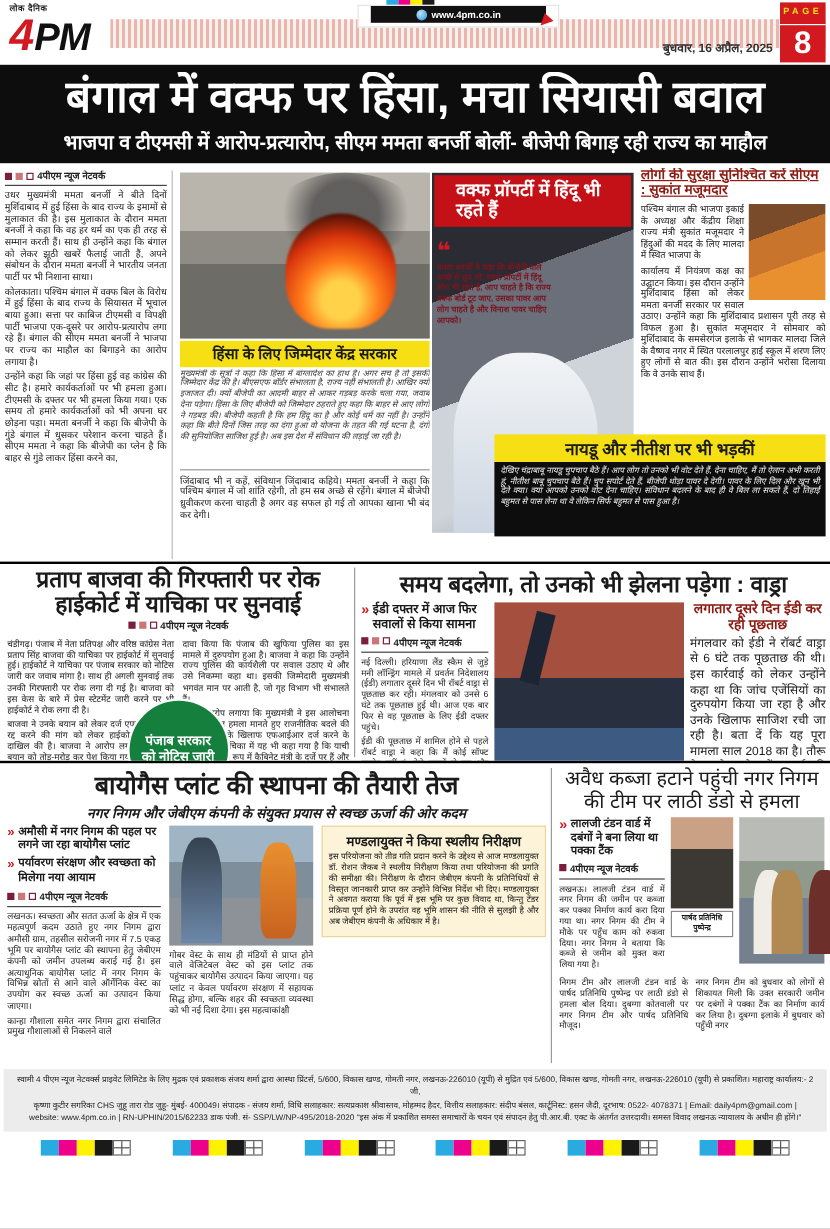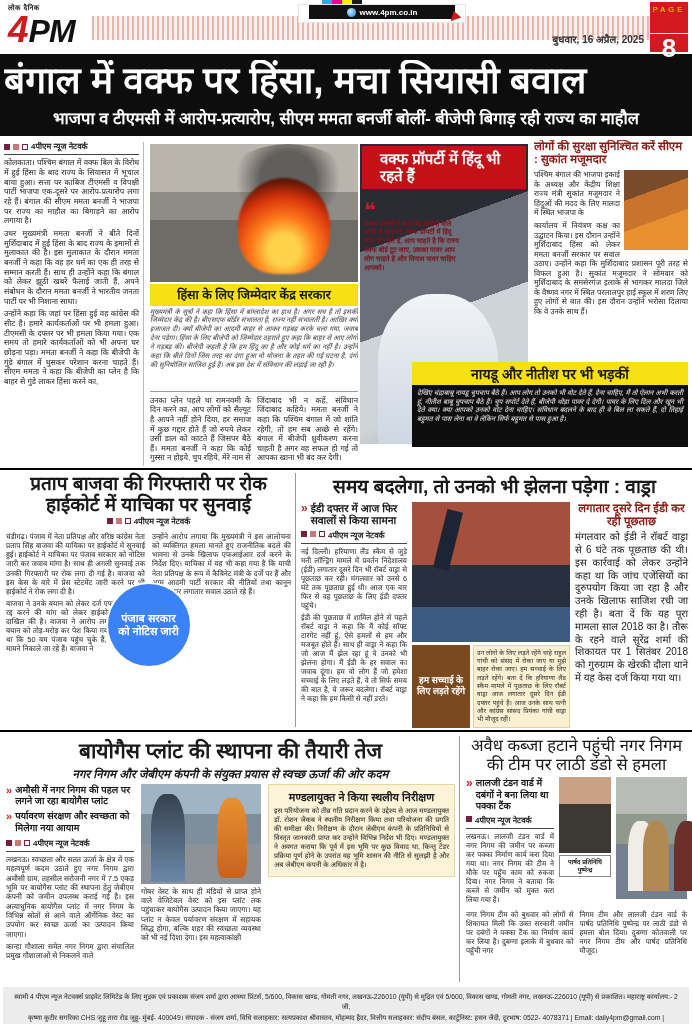--- a/index.html
+++ b/index.html
@@ -20,26 +20,26 @@
   .logo .b4{color:#d21920;font-size:37px;font-weight:bold;font-style:italic;}
   .logo .bpm{color:#111;font-size:32px;font-weight:bold;font-style:italic;letter-spacing:-1px;}
   .centerbox{position:absolute;left:298px;top:4px;width:168px;background:#fff;border:1px solid #e5e5e5;text-align:center;}
   .centerbox .sec{color:#d21920;font-weight:bold;font-size:16px;padding:2px 0 3px;}
   .wwwbar{position:relative;background:#111;color:#fff;font-size:8px;font-weight:bold;
      display:flex;align-items:center;justify-content:center;gap:4px;height:14px;margin:0 10px 3px;}
   .globe{width:9px;height:9px;border-radius:50%;background:radial-gradient(circle at 35% 35%,#bfe3ff,#1e90d6);display:inline-block;}
   .cursor{position:absolute;right:-6px;bottom:-4px;width:0;height:0;border-left:9px solid #d21920;border-top:4px solid transparent;border-bottom:7px solid transparent;transform:rotate(18deg);}
   .dateline{position:absolute;right:48px;top:32px;font-size:10px;font-weight:bold;color:#333;}
   .pagebox{position:absolute;right:4px;top:2px;width:38px;height:50px;background:#d21920;text-align:center;}
-  .pagebox .pl{color:#f6e013;font-size:7.5px;font-weight:normal;letter-spacing:3px;padding:3px 0 19px;border-bottom:1px solid #fff;}
+  .pagebox .pl{color:#f6e013;font-size:7.5px;font-weight:bold;letter-spacing:3px;padding:3px 0 6px;border-bottom:1px solid #fff;}
   .pagebox .pn{color:#fff;font-size:26px;font-weight:bold;line-height:1.1;}
 
   
   .banner{background:#0d0d0d;color:#fff;text-align:center;padding:6px 4px 7px;}
-  .banner .h1wrap{display:flex;justify-content:flex-start;overflow:hidden;}
+  .banner .h1wrap{display:flex;justify-content:center;overflow:hidden;}
   .banner h1{margin:0;font-size:37px;font-weight:bold;white-space:nowrap;line-height:1.15;}
   .banner .sub{margin-top:3px;font-size:16.5px;font-weight:bold;white-space:nowrap;overflow:hidden;}
 
   
   .byline{display:flex;align-items:center;gap:3px;font-size:8px;font-weight:bold;color:#222;
      border-bottom:1px solid #444;padding-bottom:3px;margin-bottom:3px;}
   .byline .sq{width:6px;height:6px;display:inline-block;}
   .sq1{background:#7b1e3c;} .sq2{background:#c77;} .sq3{border:1px solid #7b1e3c;}
   .byline.center{justify-content:center;border-bottom:none;}
 
@@ -65,34 +65,34 @@
   .quotebox{position:absolute;left:362px;top:8px;width:164px;background:#c41117;color:#fff;
      font-weight:bold;font-size:15px;line-height:1.15;padding:4px 18px 5px;}
   .quotetxt{position:absolute;left:364px;top:62px;width:96px;height:150px;overflow:hidden;
      color:#7b1520;font-weight:bold;font-size:6.8px;line-height:1.3;}
   .quotemark{color:#d21920;font-size:20px;line-height:1;display:block;}
   .naidubar{position:absolute;left:412px;top:224px;width:276px;height:23px;background:#f6e013;
      display:flex;align-items:center;justify-content:center;font-weight:bold;font-size:14px;}
   .naidutxt{position:absolute;left:412px;top:247px;width:276px;height:62px;background:#0d0d0d;color:#eee;
      font-size:6.9px;line-height:1.3;padding:4px 5px;overflow:hidden;font-style:italic;}
   .sukanta{position:absolute;left:534px;top:2px;width:154px;height:220px;overflow:hidden;}
-  .sukanta h3{margin:0 0 3px;color:#8c1c13;font-size:11.5px;line-height:1.2;font-weight:bold;}
+  .sukanta h3{margin:0 0 3px;color:#8c1c13;font-size:11.5px;line-height:1.2;font-weight:bold;text-decoration:underline;}
   .sukphoto{float:right;width:64px;height:80px;margin:0 0 3px 4px;
      background:linear-gradient(160deg,#7a4b2a 0 30%,#c8742c 30% 60%,#e8902f 60% 100%);}
   .sukanta p{font-size:7.6px;line-height:1.26;}
 
   
-  .mid{display:flex;height:262px;overflow:hidden;padding:3px 2px;border-bottom:2px solid #000;}
+  .mid{display:flex;height:166px;overflow:hidden;padding:3px 2px;border-bottom:2px solid #000;}
   .mid h2{margin:0;text-align:center;font-weight:bold;}
   .bajwa{width:294px;padding:0 4px;border-right:1px solid #999;}
   .bajwa h2{font-size:19px;line-height:1.12;}
   .bajwa .cols{position:relative;display:flex;gap:7px;margin-top:2px;height:156px;overflow:hidden;}
   .bajwa .cols .c{flex:1;font-size:7.3px;line-height:1.25;}
   .circle{position:absolute;left:50%;top:52px;transform:translateX(-50%);width:82px;height:82px;border-radius:50%;
-     background:#3b82f6;color:#fff;font-weight:bold;font-size:11px;line-height:1.2;
+     background:#15803d;color:#fff;font-weight:bold;font-size:11px;line-height:1.2;
      display:flex;align-items:center;justify-content:center;text-align:center;padding:8px;box-shadow:0 0 0 2px #fff;}
   .vadra{flex:1;padding:0 2px 0 5px;}
   .vadra h2{font-size:19px;white-space:nowrap;overflow:hidden;}
   .vrow{display:flex;gap:5px;margin-top:3px;}
   .vcol1{width:106px;}
   .kicker{display:flex;gap:3px;font-weight:bold;font-size:10.5px;line-height:1.2;margin-bottom:2px;}
   .kicker .ar{color:#d21920;font-size:12px;line-height:1;}
   .vcol1 p{font-size:7.2px;line-height:1.25;}
   .vphoto{width:158px;}
   .vimg{height:140px;background:linear-gradient(180deg,#a5503e 0 45%,#28303f 45% 75%,#3d5a82 75% 100%);position:relative;}
@@ -191,33 +191,32 @@
   </section>
 
   <section class="lead">
     <div class="lcol1 j">
       <div class="byline">
         <span class="sq sq1"></span>
         <span class="sq sq2"></span>
         <span class="sq sq3"></span>
         <span>4पीएम न्यूज नेटवर्क</span>
       </div>
+      <p>उधर मुख्यमंत्री ममता बनर्जी ने बीते दिनों मुर्शिदाबाद में हुई हिंसा के बाद राज्य के इमामों से मुलाकात की है। इस मुलाकात के दौरान ममता बनर्जी ने कहा कि वह हर धर्म का एक ही तरह से सम्मान करती हैं। साथ ही उन्होंने कहा कि बंगाल को लेकर झूठी खबरें फैलाई जाती हैं, अपने संबोधन के दौरान ममता बनर्जी ने भारतीय जनता पार्टी पर भी निशाना साधा।</p>
       <p>कोलकाता। पश्चिम बंगाल में वक्फ बिल के विरोध में हुई हिंसा के बाद राज्य के सियासत में भूचाल बाया हुआ। सत्ता पर काबिज टीएमसी व विपक्षी पार्टी भाजपा एक-दूसरे पर आरोप-प्रत्यारोप लगा रहे हैं। बंगाल की सीएम ममता बनर्जी ने भाजपा पर राज्य का माहौल का बिगाड़ने का आरोप लगाया है।</p>
-      <p>उधर मुख्यमंत्री ममता बनर्जी ने बीते दिनों मुर्शिदाबाद में हुई हिंसा के बाद राज्य के इमामों से मुलाकात की है। इस मुलाकात के दौरान ममता बनर्जी ने कहा कि वह हर धर्म का एक ही तरह से सम्मान करती हैं। साथ ही उन्होंने कहा कि बंगाल को लेकर झूठी खबरें फैलाई जाती हैं, अपने संबोधन के दौरान ममता बनर्जी ने भारतीय जनता पार्टी पर भी निशाना साधा।</p>
       <p>उन्होंने कहा कि जहां पर हिंसा हुई वह कांग्रेस की सीट है। हमारे कार्यकर्ताओं पर भी हमला हुआ। टीएमसी के दफ्तर पर भी हमला किया गया। एक समय तो हमारे कार्यकर्ताओं को भी अपना घर छोड़ना पड़ा। ममता बनर्जी ने कहा कि बीजेपी के गुंडे बंगाल में धुसकर परेशान करना चाहते हैं। सीएम ममता ने कहा कि बीजेपी का प्लेन है कि बाहर से गुंडे लाकर हिंसा करने का,</p>
     </div>
 
     <div class="firephoto">
       <div class="firesmoke"></div>
       <div class="fireflame"></div>
     </div>
     <div class="firecap">हिंसा के लिए जिम्मेदार केंद्र सरकार</div>
     <div class="firenote j">मुख्यमंत्री के सूत्रों ने कहा कि हिंसा में बांग्लादेश का हाथ है। अगर सच है तो इसकी जिम्मेदार केंद्र की है। बीएसएफ बॉर्डर संभालता है, राज्य नहीं संभालती है। आखिर क्यों इजाजत दी। क्यों बीजेपी का आदमी बाहर से आकर गड़बड़ करके चला गया, जवाब देना पड़ेगा। हिंसा के लिए बीजेपी को जिम्मेदार ठहराते हुए कहा कि बाहर से आए लोगों ने गड़बड़ की। बीजेपी कहती है कि हम हिंदू का है और कोई धर्म का नहीं है। उन्होंने कहा कि बीते दिनों जिस तरह का दंगा हुआ वो योजना के तहत की गई घटना है, दंगों की सुनियोजित साजिश हुई है। अब इस देश में संविधान की लड़ाई जा रही है।</div>
     <div class="firecols">
-      <div class="j">उनका प्लेन पहले था रामनवमी के दिन करने का, आप लोगों को सैल्यूट है आपने नहीं होने दिया, हर समाज में कुछ गद्दार होते हैं जो रुपये लेकर उसी डाल को काटते हैं जिसपर बैठे हैं। ममता बनर्जी ने कहा कि कोई गुस्सा न होइये, चुप रहिये, मेरे नाम से</div>
       <div class="j">जिंदाबाद भी न कहें, संविधान जिंदाबाद कहिये। ममता बनर्जी ने कहा कि पश्चिम बंगाल में जो शांति रहेगी, तो हम सब अच्छे से रहेंगे। बंगाल में बीजेपी ध्रुवीकरण करना चाहती है अगर वह सफल हो गई तो आपका खाना भी बंद कर देगी।</div>
     </div>
 
     <div class="mamata">
       <div class="sari"></div>
     </div>
     <div class="quotebox">वक्फ प्रॉपर्टी में हिंदू भी रहते हैं</div>
     <div class="quotetxt">
       <span class="quotemark">❝</span>
       <span>ममता बनर्जी ने कहा कि बीजेपी वाले अच्छे से सुन लो, वक्फ प्रॉपर्टी में हिंदू लोग भी रहते है, आप चाहते है कि राज्य वक्फ बोर्ड टूट जाए, उसका पावर आप लोग चाहते है और विनाश पावर चाहिए आपको।</span>
@@ -246,20 +245,21 @@
         <span class="sq sq2"></span>
         <span class="sq sq3"></span>
         <span>4पीएम न्यूज नेटवर्क</span>
       </div>
       <div class="cols">
         <div class="c j">
           <p>चंडीगढ़। पंजाब में नेता प्रतिपक्ष और वरिष्ठ कांग्रेस नेता प्रताप सिंह बाजवा की याचिका पर हाईकोर्ट में सुनवाई हुई। हाईकोर्ट ने याचिका पर पंजाब सरकार को नोटिस जारी कर जवाब मांगा है। साथ ही अगली सुनवाई तक उनकी गिरफ्तारी पर रोक लगा दी गई है। बाजवा को इस केस के बारे में प्रेस स्टेटमेंट जारी करने पर भी हाईकोर्ट ने रोक लगा दी है।</p>
           <p>बाजवा ने उनके बयान को लेकर दर्ज एफआईआर को रद्द करने की मांग को लेकर हाईकोर्ट में याचिका दाखिल की है। बाजवा ने आरोप लगाया कि उनके बयान को तोड़-मरोड़ कर पेश किया गया। उन्होंने कहा था कि 50 बम पंजाब पहुंच चुके हैं, जिसके गलत मायने निकाले जा रहे हैं। बाजवा ने</p>
         </div>
         <div class="c j">
+          <p>दावा किया कि पंजाब की खुफिया पुलिस का इस मामले में दुरुपयोग हुआ है। बाजवा ने कहा कि उन्होंने राज्य पुलिस की कार्यशैली पर सवाल उठाए थे और उसे निकम्मा कहा था। इसकी जिम्मेदारी मुख्यमंत्री भगवंत मान पर आती है, जो गृह विभाग भी संभालते हैं।</p>
           <p>उन्होंने आरोप लगाया कि मुख्यमंत्री ने इस आलोचना को व्यक्तिगत हमला मानते हुए राजनीतिक बदले की भावना से उनके खिलाफ एफआईआर दर्ज करने के निर्देश दिए। याचिका में यह भी कहा गया है कि याची नेता प्रतिपक्ष के रूप में कैबिनेट मंत्री के दर्जे पर हैं और आम आदमी पार्टी सरकार की नीतियों तथा कानून व्यवस्था पर लगातार सवाल उठाते रहे हैं।</p>
         </div>
         <div class="circle">पंजाब सरकार को नोटिस जारी</div>
       </div>
     </article>
 
     <article class="vadra">
       <h2>समय बदलेगा, तो उनको भी झेलना पड़ेगा : वाड्रा</h2>
       <div class="vrow">
         <div class="vcol1">
@@ -351,22 +351,22 @@
           <div class="eportimg"></div>
           <div class="eportcap">पार्षद प्रतिनिधि पुष्पेन्द्र</div>
         </div>
         <div class="eimg">
           <div class="fig f1"></div>
           <div class="fig f2"></div>
           <div class="fig f3"></div>
         </div>
       </div>
       <div class="erow2">
+        <p class="j">निगम टीम और लालजी टंडन वार्ड के पार्षद प्रतिनिधि पुष्पेन्द्र पर लाठी डंडो से हमला बोल दिया। दुबग्गा कोतवाली पर नगर निगम टीम और पार्षद प्रतिनिधि मौजूद।</p>
         <p class="j">नगर निगम टीम को बुधवार को लोगों से शिकायत मिली कि उक्त सरकारी जमीन पर दबंगों ने पक्का टैंक का निर्माण कार्य कर लिया है। दुबग्गा इलाके में बुधवार को पहुँची नगर</p>
-        <p class="j">निगम टीम और लालजी टंडन वार्ड के पार्षद प्रतिनिधि पुष्पेन्द्र पर लाठी डंडो से हमला बोल दिया। दुबग्गा कोतवाली पर नगर निगम टीम और पार्षद प्रतिनिधि मौजूद।</p>
       </div>
     </article>
   </section>
 
   <footer>
     <div class="footerbox">
       <div>स्वामी 4 पीएम न्यूज नेटवर्क्स प्राइवेट लिमिटेड के लिए मुद्रक एवं प्रकाशक संजय शर्मा द्वारा आस्था प्रिंटर्स, 5/600, विकास खण्ड, गोमती नगर, लखनऊ-226010 (यूपी) से मुद्रित एवं 5/600, विकास खण्ड, गोमती नगर, लखनऊ-226010 (यूपी) से प्रकाशित। महाराष्ट्र कार्यालय:- 2 जी,</div>
       <div>कृष्णा कुटीर सगरिका CHS जुहू तारा रोड जुहू- मुंबई- 400049। संपादक - संजय शर्मा, विधि सलाहकार: सत्यप्रकाश श्रीवास्तव, मोहम्मद हैदर, वित्तीय सलाहकार: संदीप बंसल, कार्टूनिस्ट: हसन जैदी, दूरभाष: 0522- 4078371 | Email: daily4pm@gmail.com |</div>
       <div>website: www.4pm.co.in | RN-UPHIN/2015/62233 डाक पंजी. सं- SSP/LW/NP-495/2018-2020 "इस अंक में प्रकाशित समस्त समाचारों के चयन एवं संपादन हेतु पी.आर.बी. एक्ट के अंतर्गत उत्तरदायी। समस्त विवाद लखनऊ न्यायालय के अधीन ही होंगे।"</div>
     </div>

